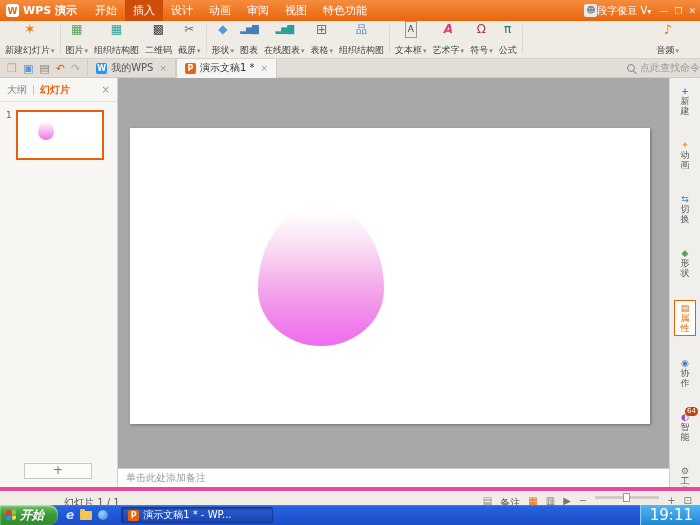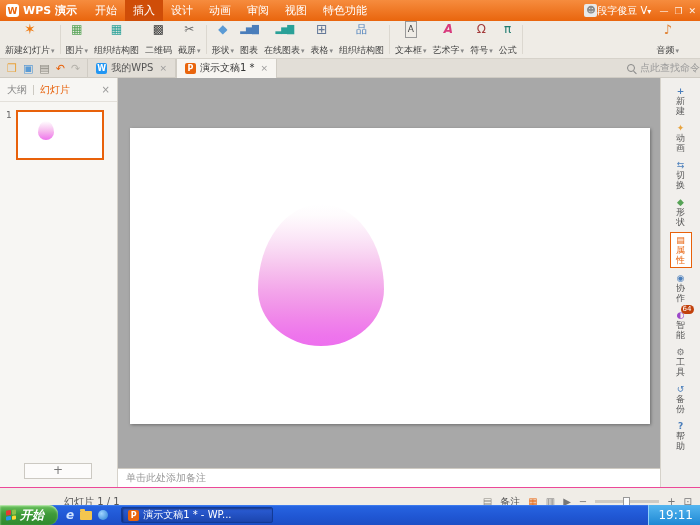--- a/index.html
+++ b/index.html
@@ -77,21 +77,21 @@
     display:flex; align-items:center; justify-content:center; }
   .ticon.w { background:#2196f3; } .ticon.p { background:#e9650d; }
   .tx { color:#999; font-size:9px; margin-left:2px; }
   .find { margin-left:auto; display:flex; align-items:center; gap:5px; color:#999; font-size:10px; }
 
   
   .leftpanel { position:absolute; top:78px; left:0; width:118px; bottom:38px;
     background:#f7f6f3; border-right:1px solid #d6d2ca; }
   .lp-head { height:24px; display:flex; align-items:center; gap:6px; padding:0 7px;
     font-size:10px; color:#888; border-bottom:1px solid #e3e0da; }
-  .lp-tab.active { color:#e8610a; font-weight:normal;text-align:right; }
+  .lp-tab.active { color:#e8610a; font-weight:bold;text-align:right; }
   .vsep { width:1px; height:10px; background:#ccc9c2; }
   .lp-x { margin-left:auto; color:#999; font-size:10px; }
   .lp-x::before { content:"×"; }
   .thumbwrap { display:flex; align-items:flex-start; gap:4px; padding:8px 6px; }
   .tnum { font-size:9px; color:#666; }
   .thumb { width:88px; height:50px; background:#fff; border:2px solid #e8610a; position:relative; }
   .thumb-egg { position:absolute; left:20px; top:9px; width:16px; height:19px;
     border-radius:50% 50% 50% 50% / 60% 60% 40% 40%;
     background:linear-gradient(#ffffff,#f6b8ed 55%,#ee74ec); }
   .addslide { position:absolute; bottom:8px; left:24px; width:68px; height:16px; background:#fcfbfa;
@@ -104,45 +104,45 @@
   .egg { position:absolute; left:128px; top:76px; width:126px; height:142px;
     border-radius:50% 50% 50% 50% / 60% 60% 40% 40%;
     background:linear-gradient(180deg,#ffffff 0%,#fefbfd 8%,#fdf1fa 16%,#fbe6f7 24%,#f9d8f3 33%,
       #f7c8ef 42%,#f5b6ec 52%,#f3a4ea 62%,#f194e9 72%,#f084ea 82%,#ee76ec 92%,#ed6fee 100%); }
 
   
   .notesbar { position:absolute; left:118px; right:24px; top:468px; height:19px; background:#fff;
     border-top:1px solid #cfcbc3; display:flex; align-items:center; padding:0 8px; font-size:10px; color:#999; }
 
   
-  .rightbar { position:absolute; top:78px; right:0; width:40px; bottom:38px; background:#f1efec;
-    border-left:1px solid #d6d2ca; display:flex; flex-direction:column; align-items:center; padding-top:6px; gap:3px; }
+  .rightbar { position:absolute; top:78px; right:0; width:31px; bottom:38px; background:#f1efec;
+    border-left:1px solid #d6d2ca; display:flex; flex-direction:column; align-items:center; padding-top:6px; gap:20px; }
   .sbi { width:22px; display:flex; flex-direction:column; align-items:center; padding:2px 0; position:relative; }
   .si { font-size:9px; height:10px; line-height:10px; }
   .sl { width:11px; font-size:9px; line-height:10px; color:#555; text-align:center; word-break:break-all; }
   .sbi.active { border:1px solid #e8610a; background:#fff; }
   .sbi.active .sl { color:#e8610a; }
   .badge { position:absolute; top:-3px; right:-2px; background:#c2410c; color:#fff; font-size:7px;
     border-radius:6px; padding:0 2px; line-height:9px; }
   .s-new::before { content:"+"; color:#4a7ebb; font-weight:bold; }
   .s-anim::before { content:"✦"; color:#e8a33d; }
   .s-trans::before { content:"⇆"; color:#4a7ebb; }
   .s-shape::before { content:"◆"; color:#56a356; }
   .s-prop::before { content:"▤"; color:#e8610a; }
   .s-collab::before { content:"◉"; color:#4a7ebb; }
   .s-smart::before { content:"◐"; color:#9c49c9; }
   .s-tools::before { content:"⚙"; color:#777; }
   .s-backup::before { content:"↺"; color:#4a7ebb; }
   .s-help::before { content:"?"; color:#4a7ebb; font-weight:bold; }
 
   
   .statusbar { position:absolute; left:0; right:0; top:487px; height:28px; background:#f0ede7;
-    border-top:1px solid #ec4899; display:flex; align-items:center; font-size:10px; color:#555; }
+    border-top:4px solid #ec4899; display:flex; align-items:center; font-size:10px; color:#555; }
   .sb-left { padding-left:64px; white-space:nowrap; }
-  .sb-right { margin-left:auto; display:flex; align-items:center; gap:8px; padding-right:8px; }
+  .sb-right { margin-left:auto; display:flex; align-items:flex-start; gap:8px; padding-right:8px; }
   .notesico::before { content:"▤"; color:#8a877f; }
   .vi { font-size:10px; color:#777; line-height:1; }
   .vi-normal::before { content:"▦"; color:#e8610a; }
   .vi-sorter::before { content:"▥"; }
   .vi-play::before { content:"▶"; color:#777; }
   .zo::before { content:"−"; color:#777; } .zi::before { content:"+"; color:#777; }
   .zoomtrack { width:64px; height:3px; background:#cfcbc4; position:relative; }
   .zoomthumb { position:absolute; left:28px; top:-3px; width:7px; height:9px; background:#fdfdfd; border:1px solid #999; }
   .fit::before { content:"⊡"; color:#777; }
 
@@ -161,21 +161,21 @@
   .ql-e::before { content:"e"; }
   .ql-folder { width:12px; height:9px; background:#f3c64f; border-radius:1px; position:relative; }
   .ql-folder::before { content:""; position:absolute; top:-2px; left:0; width:5px; height:2px; background:#f3c64f; border-radius:1px 1px 0 0; }
   .ql-media { width:10px; height:10px; border-radius:50%; background:radial-gradient(circle at 35% 35%,#9fd4ff,#2a7fd4); }
   .taskbtn { height:16px; margin-left:5px; width:152px; display:flex; align-items:center; gap:4px; padding:0 6px;
     background:linear-gradient(#2b5dd6,#1b45ae); border:1px solid #123a96; border-radius:2px;
     font-size:10px; box-shadow:inset 1px 1px 2px rgba(0,0,0,.4); overflow:hidden; white-space:nowrap; }
   .tb-icon { width:11px; height:11px; border-radius:2px; background:#e9650d; color:#fff; font-size:8px; font-weight:bold;
     display:flex; align-items:center; justify-content:center; flex:none; }
   .tray { margin-left:auto; height:20px; display:flex; align-items:center; gap:5px; padding:0 7px 0 9px;
-    background:linear-gradient(#55b6f0,#1e88d4); border-left:1px solid #8fd0f8; font-size:12px; }
+    background:linear-gradient(#55b6f0,#1e88d4); border-left:1px solid #8fd0f8; font-size:15px; }
 </style>
 </head>
 <body>
 
 <div class="titlebar">
   <div class="logo">
     <span class="logo-mark">W</span>
     <span>WPS 演示</span>
   </div>
   <span class="mtab">开始</span>

